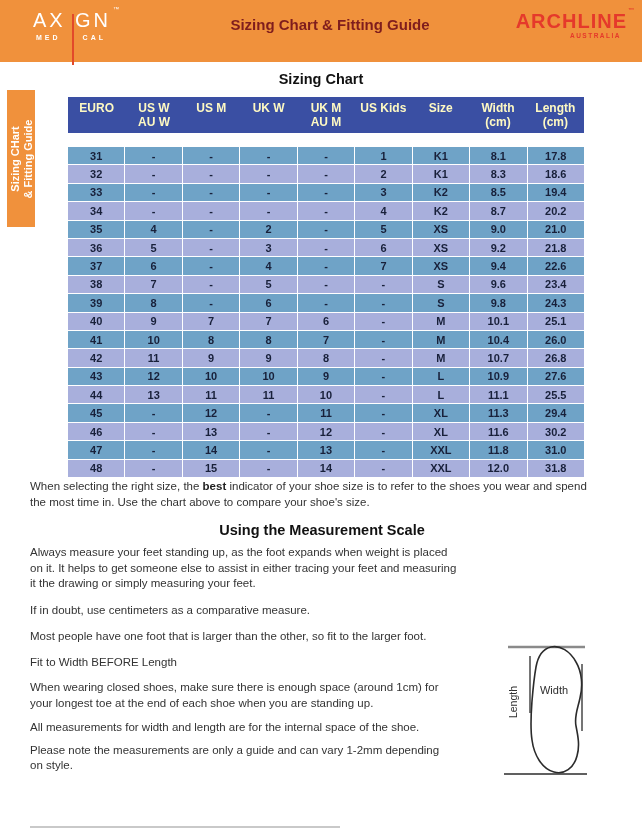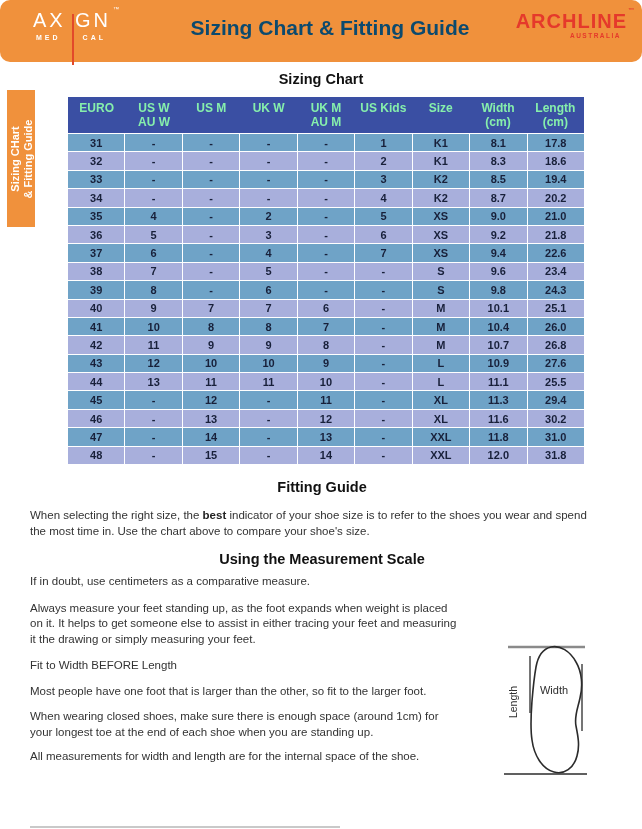--- a/index.html
+++ b/index.html
@@ -2,49 +2,49 @@
 <html><head>
 <meta charset="utf-8">
 <style>
   html,body { margin:0; padding:0; background:#ffffff; }
   .page {
     position:relative; width:642px; height:829px; background:#ffffff;
     overflow:hidden; font-family:"Liberation Sans","DejaVu Sans",sans-serif;
   }
 
   
-  .header { position:absolute; left:0; top:0; width:642px; height:62px; background:#F0913C;border-radius:10px; }
+  .header { position:absolute; left:0; top:0; width:642px; height:62px; background:#F0913C; }
   .axign { position:absolute; left:33px; top:9px; color:#fff; width:80px; }
   .axign-top { display:flex; justify-content:space-between; width:78px; font-size:20px; letter-spacing:3px; font-weight:400; position:relative; }
   .axign-sub { display:flex; justify-content:space-between; width:70px; margin:2px 0 0 3px; font-size:7px; font-weight:bold; letter-spacing:3px; }
   .axign-line { position:absolute; left:39px; top:5px; width:2px; height:51px; background:#E2492A; }
   .axign-tm { position:absolute; right:-8px; top:-3px; font-size:6px; letter-spacing:0; }
-  .doc-title { position:absolute; left:160px; top:16px; width:340px; text-align:center; color:#0c4a6e; font-size:21px; font-weight:bold; }
+  .doc-title { position:absolute; left:160px; top:16px; width:340px; text-align:center; color:#7f1d1d; font-size:15px; font-weight:bold; }
   .archline { position:absolute; right:15px; top:10px; color:#E5392B; text-align:right; }
   .arch-main { font-size:20px; font-weight:bold; letter-spacing:1px; position:relative; }
   .arch-tm { position:absolute; right:-7px; top:-3px; font-size:6px; letter-spacing:0; }
   .arch-sub { font-size:6.5px; font-weight:bold; letter-spacing:1.5px; margin:-1px 6px 0 0; }
 
   
   .side-tab { position:absolute; left:7px; top:90px; width:28px; height:137px; background:#F0913C; }
   .side-tab-text {
     position:absolute; left:-54.5px; top:54.5px; width:137px; height:28px;
     transform:rotate(-90deg); color:#fff; font-weight:bold; font-size:11px;
     line-height:13px; text-align:center; display:flex; flex-direction:column; justify-content:center;
   }
 
   
   .section-heading { text-align:center; font-size:14.5px; font-weight:bold; color:#111; margin:0; }
   .h-sizing { position:absolute; left:0; top:71px; width:642px; }
 
   
   .sizing-table { position:absolute; left:68px; top:97px; width:516px; }
   .thead { display:grid; grid-template-columns:repeat(9,1fr); background:#3A4FA3; height:36px; }
-  .th { color:#86efac; font-weight:bold; font-size:12px; line-height:14px; text-align:center; padding-top:4px; }
-  .tbody { display:grid; grid-template-columns:repeat(9,1fr); grid-auto-rows:17.4px; gap:1px; background:#fff; margin-top:1px; }
+  .th { color:#fef9c3; font-weight:bold; font-size:12px; line-height:14px; text-align:center; padding-top:4px; }
+  .tbody { display:grid; grid-template-columns:repeat(9,1fr); grid-auto-rows:17.4px; gap:1px; background:#fff; margin-top:14px; }
   .td { display:flex; align-items:center; justify-content:center; font-size:11px; font-weight:bold; color:#18203a; }
   .row-a { background:#6FA3C7; }
   .row-b { background:#A8AFDC; }
 
   
   .textcol { position:absolute; left:30px; top:479px; width:584px; }
   .textcol p { font-size:11.5px; line-height:15.5px; color:#333; margin:0; white-space:pre-line; }
   .b { font-weight:bold; color:#222; }
   .mb13 { margin-bottom:13px !important; }
   .mb12 { margin-bottom:12px !important; }
@@ -298,37 +298,38 @@
         <div class="td row-b">-</div>
         <div class="td row-b">14</div>
         <div class="td row-b">-</div>
         <div class="td row-b">XXL</div>
         <div class="td row-b">12.0</div>
         <div class="td row-b">31.8</div>
       </div>
   </div>
 
   <div class="textcol">
-    <h3 class="section-heading mb13">Fitting Guide</h3>
 
     <p class="mb12"><span>When selecting the right size, the </span><span class="b">best</span><span> indicator of your shoe size is to refer to the shoes you wear and spend
 the most time in. Use the chart above to compare your shoe's size.</span></p>
 
 
     <h3 class="section-heading mb7">Using the Measurement Scale</h3>
 
-    <p class="mb11">If in doubt, use centimeters as a comparative measure.</p>
     <p class="mb11">Always measure your feet standing up, as the foot expands when weight is placed
 on it. It helps to get someone else to assist in either tracing your feet and measuring
 it the drawing or simply measuring your feet.</p>
+    <p class="mb11">If in doubt, use centimeters as a comparative measure.</p>
+    <p class="mb10">Most people have one foot that is larger than the other, so fit to the larger foot.</p>
     <p class="mb10">Fit to Width BEFORE Length</p>
-    <p class="mb10">Most people have one foot that is larger than the other, so fit to the larger foot.</p>
     <p class="mb9">When wearing closed shoes, make sure there is enough space (around 1cm) for
 your longest toe at the end of each shoe when you are standing up.</p>
     <p class="mb7">All measurements for width and length are for the internal space of the shoe.</p>
+    <p>Please note the measurements are only a guide and can vary 1-2mm depending
+on style.</p>
   </div>
 
   <div class="foot-diagram">
     <svg viewBox="0 0 150 140" width="150" height="140">
       <line x1="12" y1="6" x2="89" y2="6" stroke="#8a8a8a" stroke-width="2.4"></line>
       <path d="M55,6 C46,8 42,15 40,26 C38,37 37,48 36,60 C35,74 34,86 36,99 C38,114 46,128 58,131 C68,134 78,127 81,115 C84,105 82,95 80,85 C78,75 82,67 84,57 C87,45 86,31 80,21 C74,10 64,4 55,6 Z" fill="none" stroke="#2b2b2b" stroke-width="1.6"></path>
       <line x1="34" y1="15" x2="34" y2="72" stroke="#2b2b2b" stroke-width="1.3"></line>
       <line x1="86" y1="23" x2="86" y2="90" stroke="#2b2b2b" stroke-width="1.3"></line>
       <line x1="8" y1="133" x2="91" y2="133" stroke="#2b2b2b" stroke-width="1.6"></line>
       <text x="58" y="53" text-anchor="middle" font-size="11">Width</text>

